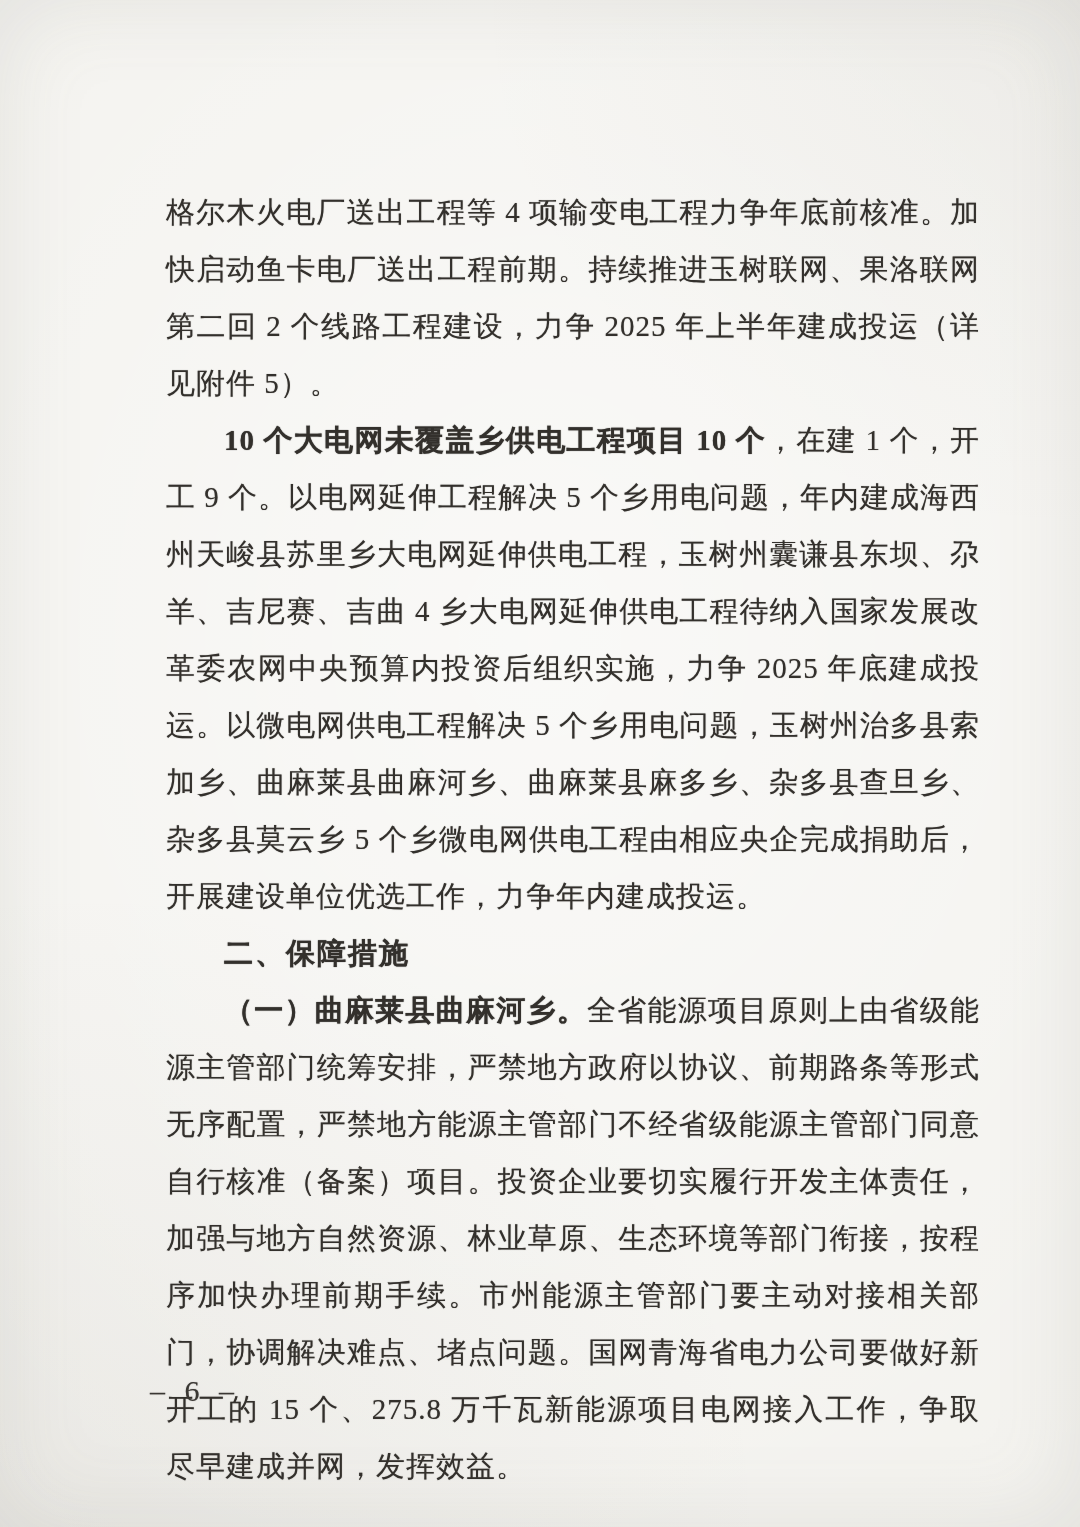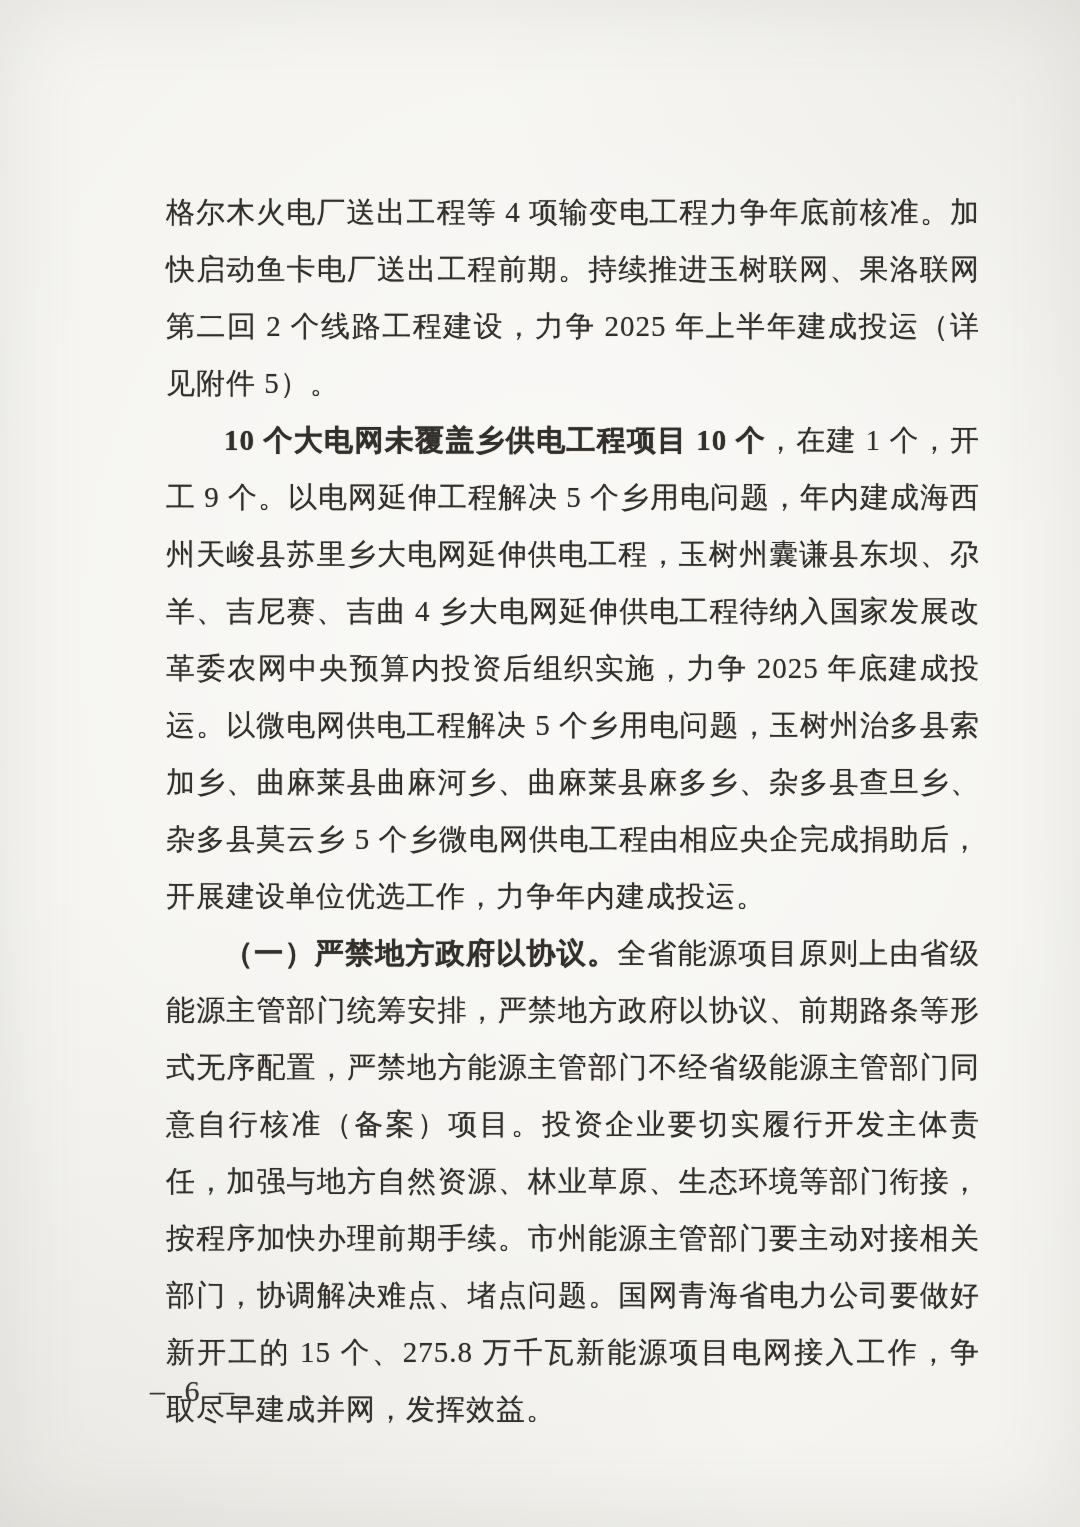--- a/index.html
+++ b/index.html
@@ -54,16 +54,17 @@
     text-shadow: 0 0 1px rgba(62,58,54,0.5);
   }
 </style>
 </head>
 <body>
 
 <div class="doc">
   <div class="content" id="doc-body">
       <p class="para"><span class="seg">格尔木火电厂送出工程等 4 项输变电工程力争年底前核准。加快启动鱼卡电厂送出工程前期。持续推进玉树联网、果洛联网第二回 2 个线路工程建设，力争 2025 年上半年建成投运（详见附件 5）。</span></p>
       <p class="para indent"><span class="seg-bold">10 个大电网未覆盖乡供电工程项目 10 个</span><span class="seg">，在建 1 个，开工 9 个。以电网延伸工程解决 5 个乡用电问题，年内建成海西州天峻县苏里乡大电网延伸供电工程，玉树州囊谦县东坝、尕羊、吉尼赛、吉曲 4 乡大电网延伸供电工程待纳入国家发展改革委农网中央预算内投资后组织实施，力争 2025 年底建成投运。以微电网供电工程解决 5 个乡用电问题，玉树州治多县索加乡、曲麻莱县曲麻河乡、曲麻莱县麻多乡、杂多县查旦乡、杂多县莫云乡 5 个乡微电网供电工程由相应央企完成捐助后，开展建设单位优选工作，力争年内建成投运。</span></p>
-      <p class="para indent"><span class="seg-bold">（一）严禁地方政府以协议。</span><span class="seg">全省能源项目原则上由省级能源主管部门统筹安排，严禁地方政府以协议、前期路条等形式无序配置，严禁地方能源主管部门不经省级能源主管部门同意自行核准（备案）项目。投资企业要切实履行开发主体责任，加强与地方自然资源、林业草原、生态环境等部门衔接，按程序加快办理前期手续。市州能源主管部门要主动对接相关部门，协调解决难点、堵点问题。国网青海省电力公司要做好新开工的 15 个、275.8 万千瓦新能源项目电网接入工作，争取尽早建成并网，发挥效益。</span></p>
+      <p class="para indent heading"><span class="seg-bold">二、保障措施</span></p>
+      <p class="para indent"><span class="seg-bold">（一）曲麻莱县曲麻河乡。</span><span class="seg">全省能源项目原则上由省级能源主管部门统筹安排，严禁地方政府以协议、前期路条等形式无序配置，严禁地方能源主管部门不经省级能源主管部门同意自行核准（备案）项目。投资企业要切实履行开发主体责任，加强与地方自然资源、林业草原、生态环境等部门衔接，按程序加快办理前期手续。市州能源主管部门要主动对接相关部门，协调解决难点、堵点问题。国网青海省电力公司要做好新开工的 15 个、275.8 万千瓦新能源项目电网接入工作，争取尽早建成并网，发挥效益。</span></p>
     </div>
   <div class="page-number">– 6 –</div>
 </div>
 
 </body></html>

